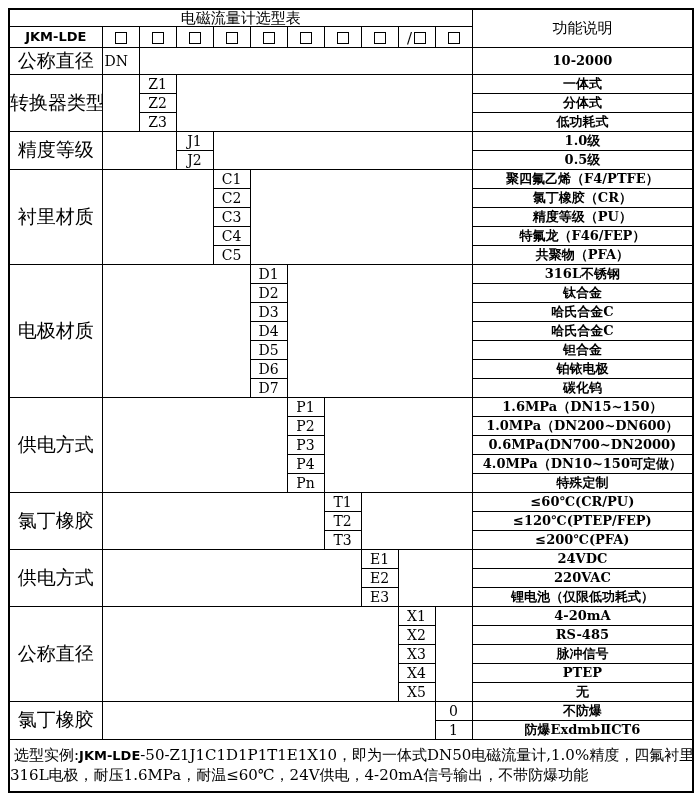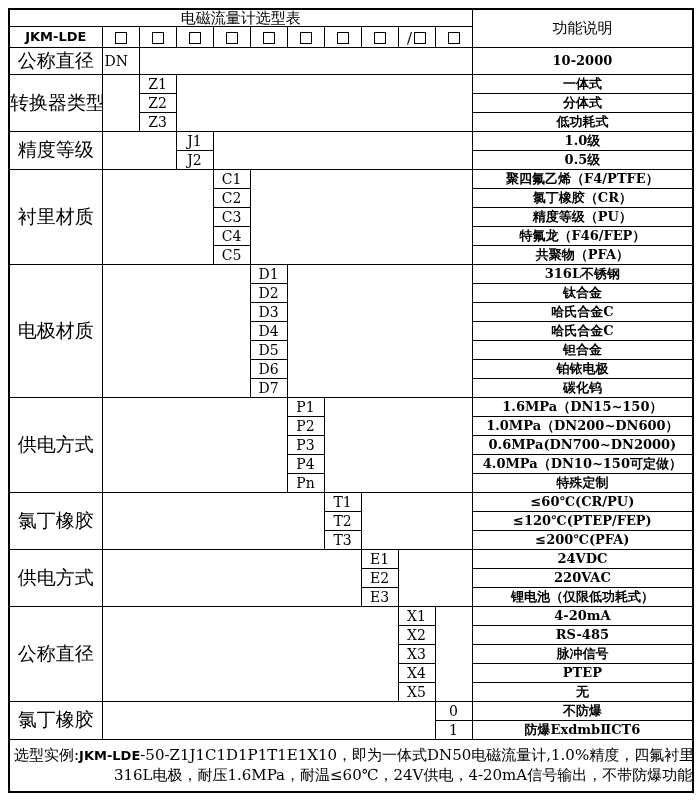--- a/index.html
+++ b/index.html
@@ -40,21 +40,21 @@
   span.checkbox {
     display: inline-block;
     width: 12px; height: 12px;
     border: 1.5px solid #000;
     background: #fff;
     vertical-align: middle;
   }
   span.slash { font-size: 15px; margin-right: 2px; vertical-align: middle; }
   tr.r-example td { height: 53px; font-size: 15px; }
   .ex-line1 { text-align: left; padding: 2px 2px 1px 4px; }
-  .ex-line2 { text-align: right; padding-bottom: 2px; }
+  .ex-line2 { text-align: left; padding-bottom: 2px; }
   .ex-model {
     font-family: "DejaVu Sans", "Liberation Sans", sans-serif;
     font-weight: bold; font-size: 13px;
   }
 </style>
 </head>
 <body>
 
 <table class="sel">
   <colgroup>

